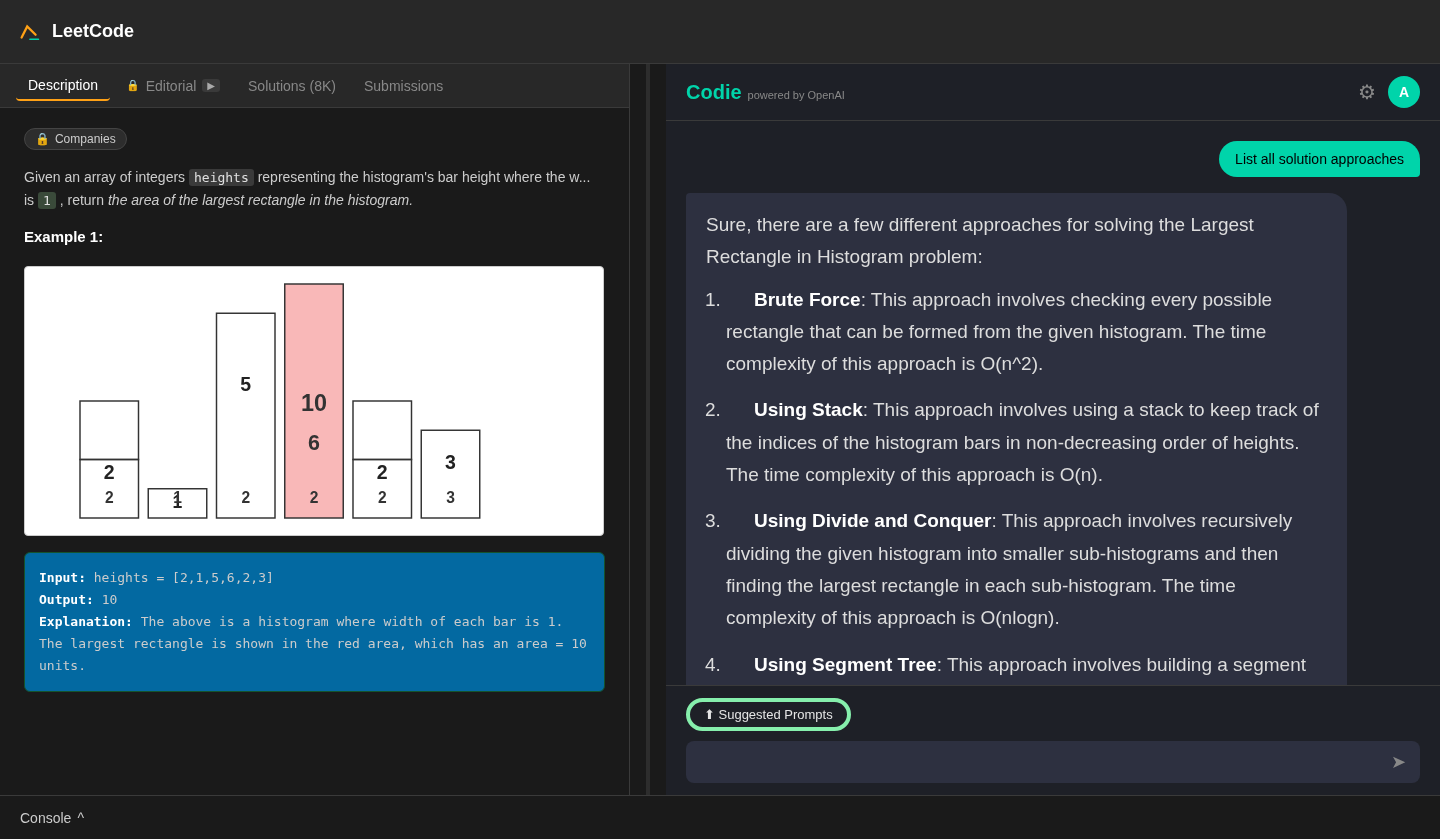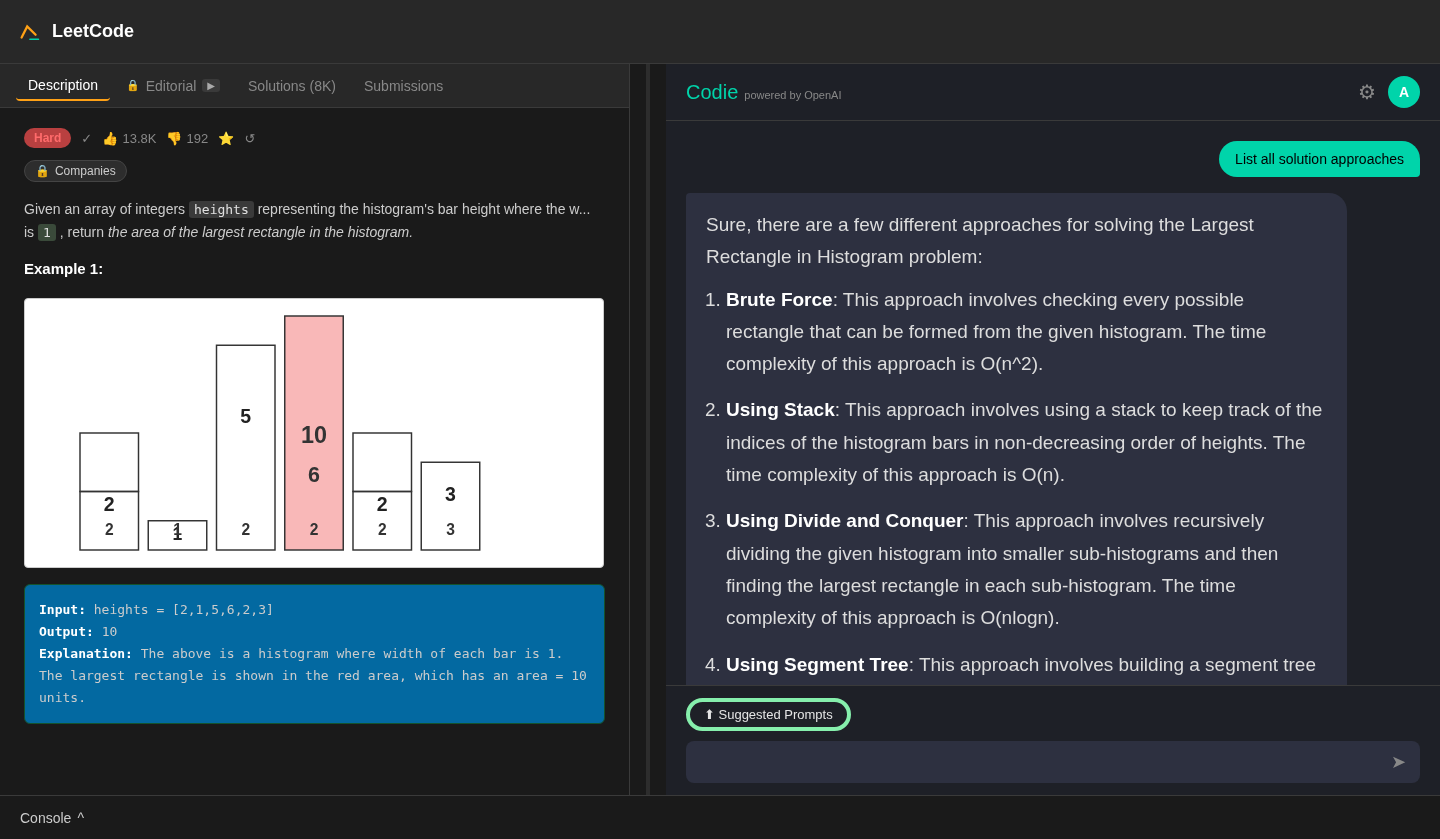--- a/index.html
+++ b/index.html
@@ -212,21 +212,21 @@
       background: #1e2027;
       flex-shrink: 0;
     }
     .codie-brand {
       display: flex;
       align-items: baseline;
       gap: 6px;
     }
     .codie-title {
       font-size: 20px;
-      font-weight: 400;
+      font-weight: 700;
       color: #00d4aa;
     }
     .codie-subtitle {
       font-size: 11px;
       color: #888;
     }
     .gear-btn {
       color: #888;
       font-size: 20px;
       cursor: pointer;
@@ -272,21 +272,21 @@
       color: #ddd;
       padding: 16px 20px;
       border-radius: 4px 18px 18px 18px;
       font-size: 19px;
       line-height: 1.7;
       max-width: 90%;
     }
     .ai-message p { margin-bottom: 10px; }
     .ai-message ol { padding-left: 20px; }
     .ai-message ol li { margin-bottom: 14px; }
-    .ai-message strong { color: #fff; }
+    .ai-message strong { color: #fff; margin-left: 28px; }
 
     .codie-footer {
       padding: 12px 20px;
       border-top: 1px solid #3a3a3a;
       display: flex;
       flex-direction: column;
       gap: 10px;
     }
 
     .suggested-prompts-btn {
@@ -388,34 +388,20 @@
         <span>Solutions (8K)</span>
       </div>
       <div class="tab">
         <span>Submissions</span>
       </div>
     </div>
 
     <div class="problem-content">
 
       
-      <div class="difficulty-row">
-        <span class="difficulty-badge">Hard</span>
-        <span class="icon-btn">✓</span>
-        <span class="icon-btn">
-          <span>👍</span>
-          <span>13.8K</span>
-        </span>
-        <span class="icon-btn">
-          <span>👎</span>
-          <span>192</span>
-        </span>
-        <span class="icon-btn star-icon">⭐</span>
-        <span class="icon-btn">↺</span>
-      </div>
 
       
       <div class="companies-tag">
         <span>🔒</span>
         <span>Companies</span>
       </div>
 
       
       <p class="problem-description">
         <span>Given an array of integers</span>

